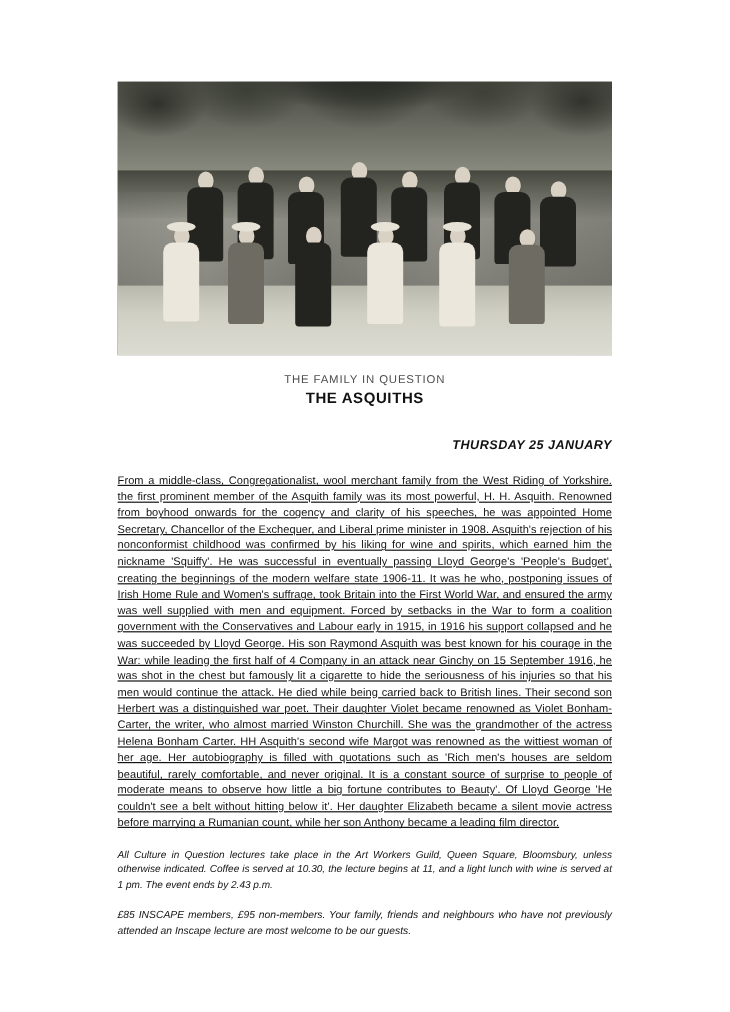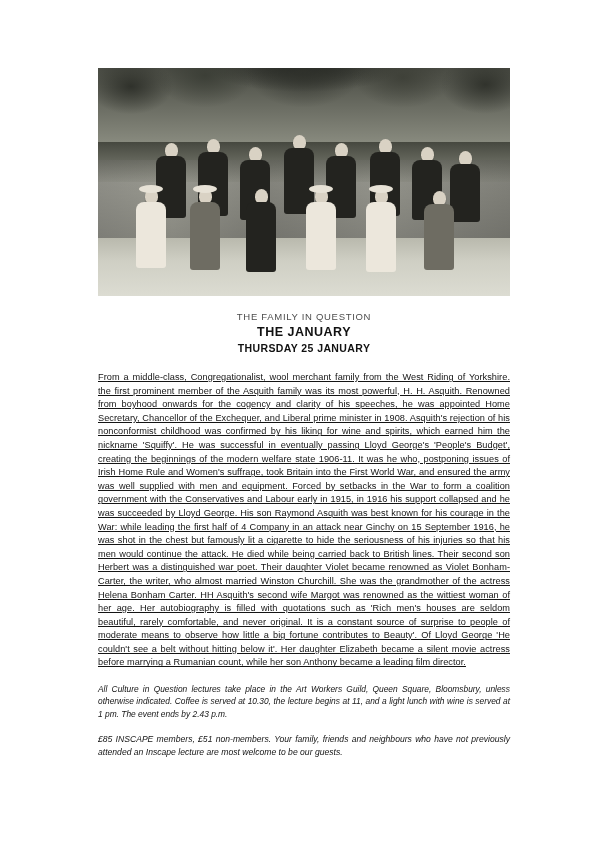--- a/index.html
+++ b/index.html
@@ -103,26 +103,27 @@
   }
   .caption-title {
     text-align: center;
     font-size: 12.5px;
     font-weight: bold;
     letter-spacing: 0.5px;
     color: #111;
     margin-top: 3px;
   }
   .caption-date {
-    text-align: center;
+    text-align: right;
     font-size: 10.5px;
     font-weight: bold;
     letter-spacing: 0.4px;
     color: #111;
-    margin-top: 3px;
+    margin-top: 26px;
+    font-style: italic;
   }
   .body-copy {
     margin-top: 17px;
     font-size: 9.2px;
     line-height: 13.6px;
     text-align: justify;
     color: #141414;
     letter-spacing: 0.05px;
     text-decoration: underline;
   }
@@ -212,22 +213,22 @@
           <div class="body" style="height:70px;"></div>
         </div>
       <div class="person mid" style="left:326px; bottom:26px;">
           <div class="head"></div>
           <div class="body" style="height:66px;"></div>
         </div>
     </div>
   </div>
 
   <div class="caption-small">THE FAMILY IN QUESTION</div>
-  <div class="caption-title">THE JANUARY</div>
+  <div class="caption-title">THE ASQUITHS</div>
   <div class="caption-date">THURSDAY 25 JANUARY</div>
 
   <div class="body-copy">From a middle-class, Congregationalist, wool merchant family from the West Riding of Yorkshire. the first prominent member of the Asquith family was its most powerful, H. H. Asquith. Renowned from boyhood onwards for the cogency and clarity of his speeches, he was appointed Home Secretary, Chancellor of the Exchequer, and Liberal prime minister in 1908. Asquith's rejection of his nonconformist childhood was confirmed by his liking for wine and spirits, which earned him the nickname 'Squiffy'. He was successful in eventually passing Lloyd George's 'People's Budget', creating the beginnings of the modern welfare state 1906-11. It was he who, postponing issues of Irish Home Rule and Women's suffrage, took Britain into the First World War, and ensured the army was well supplied with men and equipment. Forced by setbacks in the War to form a coalition government with the Conservatives and Labour early in 1915, in 1916 his support collapsed and he was succeeded by Lloyd George. His son Raymond Asquith was best known for his courage in the War: while leading the first half of 4 Company in an attack near Ginchy on 15 September 1916, he was shot in the chest but famously lit a cigarette to hide the seriousness of his injuries so that his men would continue the attack. He died while being carried back to British lines. Their second son Herbert was a distinguished war poet. Their daughter Violet became renowned as Violet Bonham-Carter, the writer, who almost married Winston Churchill. She was the grandmother of the actress Helena Bonham Carter. HH Asquith's second wife Margot was renowned as the wittiest woman of her age. Her autobiography is filled with quotations such as 'Rich men's houses are seldom beautiful, rarely comfortable, and never original. It is a constant source of surprise to people of moderate means to observe how little a big fortune contributes to Beauty'. Of Lloyd George 'He couldn't see a belt without hitting below it'. Her daughter Elizabeth became a silent movie actress before marrying a Rumanian count, while her son Anthony became a leading film director.</div>
 
   <div class="note">All Culture in Question lectures take place in the Art Workers Guild, Queen Square, Bloomsbury, unless otherwise indicated. Coffee is served at 10.30, the lecture begins at 11, and a light lunch with wine is served at 1 pm. The event ends by 2.43 p.m.</div>
 
-  <div class="note2">£85 INSCAPE members, £51 non-members. Your family, friends and neighbours who have not previously attended an Inscape lecture are most welcome to be our guests.</div>
+  <div class="note2">£85 INSCAPE members, £95 non-members. Your family, friends and neighbours who have not previously attended an Inscape lecture are most welcome to be our guests.</div>
 
 </div>
 
 </body></html>

